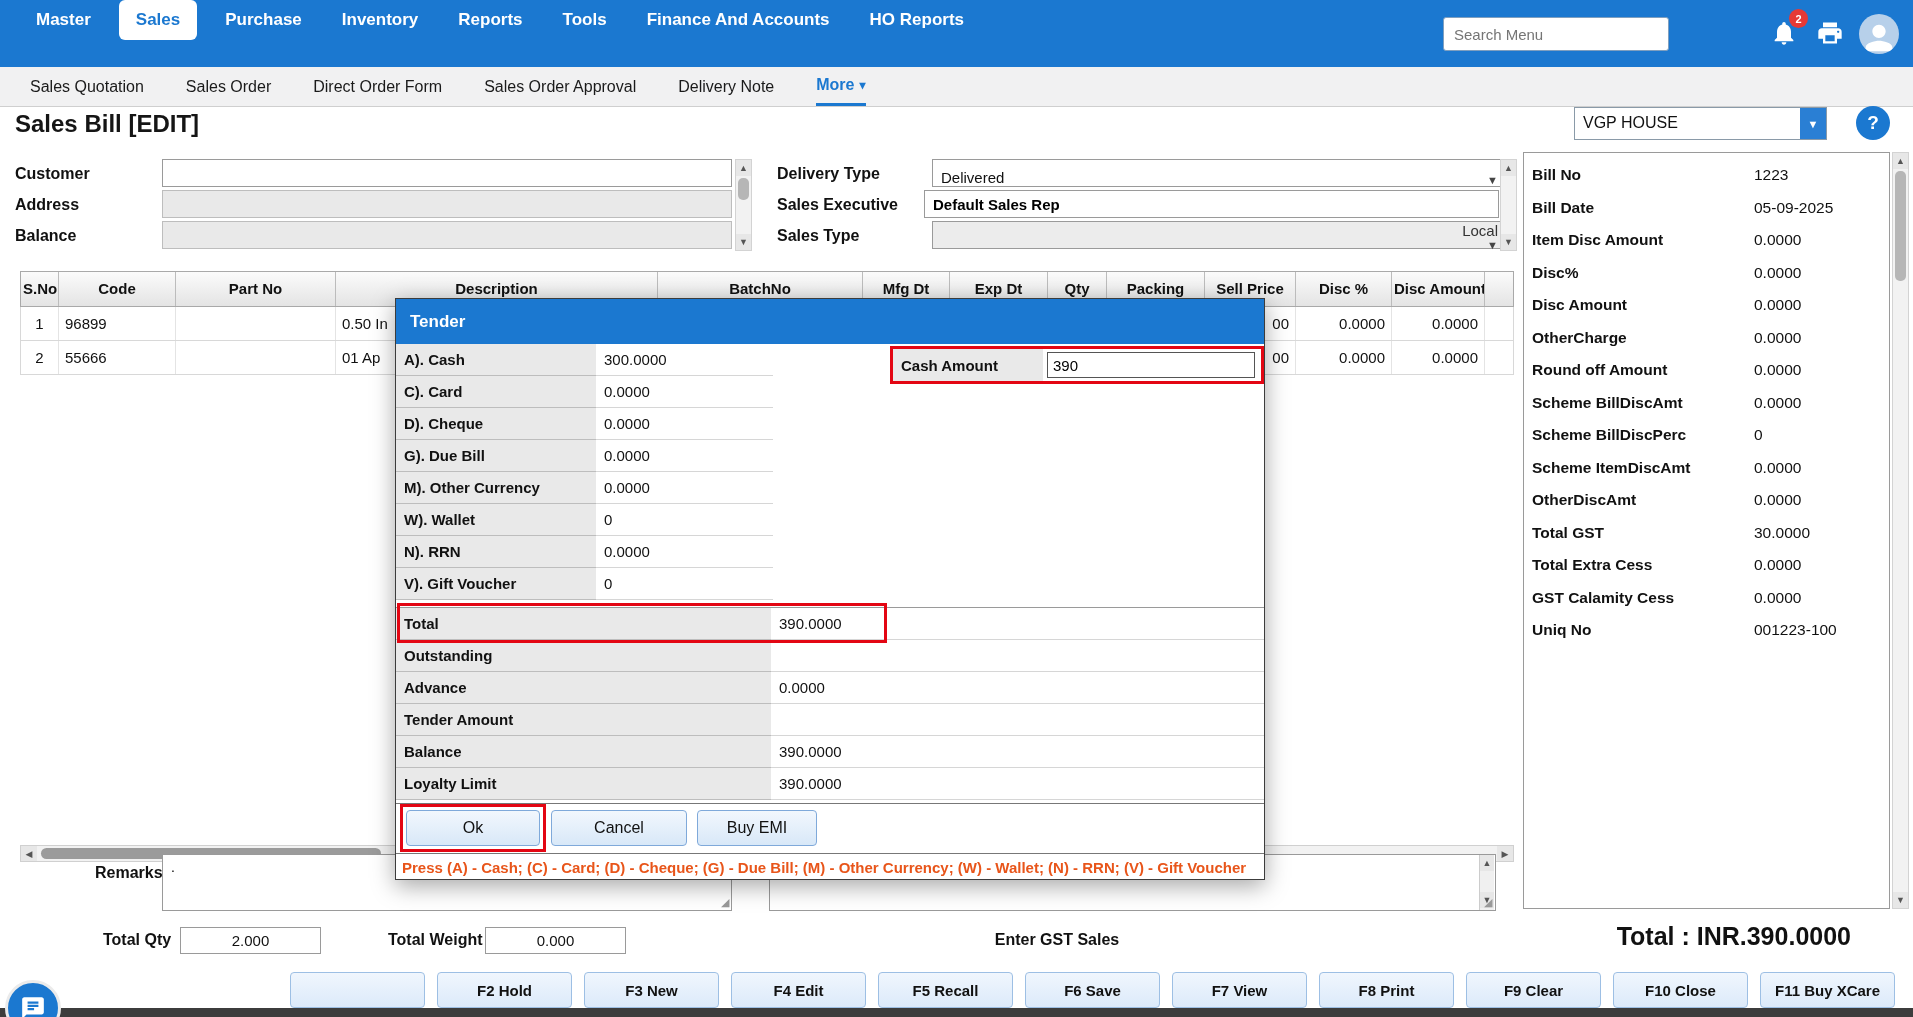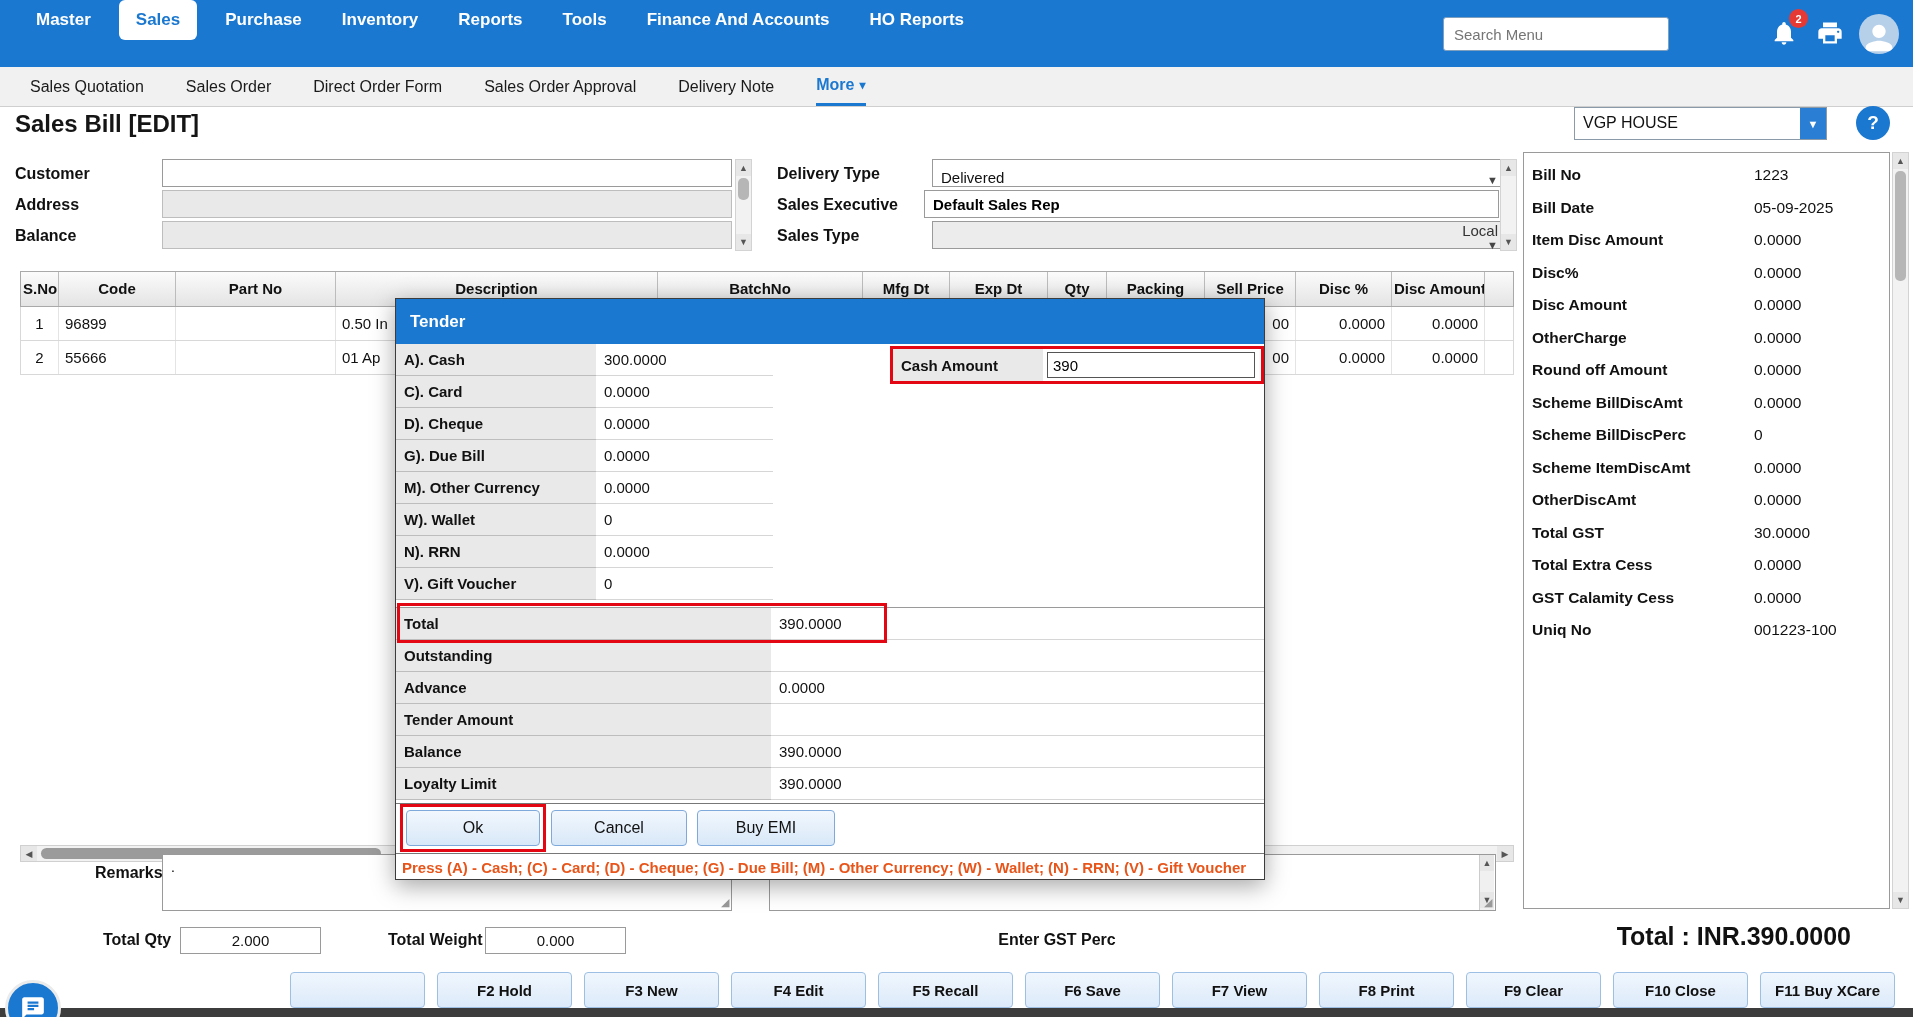--- a/index.html
+++ b/index.html
@@ -315,21 +315,21 @@
   <div class="varrow">▲</div>
   <div style="height:21px;"></div>
   <div class="varrow">▼</div>
 </div>
 <span class="grip" style="left:1484px;top:896px;">◢</span>
 
 <div class="tot-label" style="left:103px;">Total Qty</div>
 <div class="tot-box" style="left:180px;">2.000</div>
 <div class="tot-label" style="left:388px;">Total Weight</div>
 <div class="tot-box" style="left:485px;">0.000</div>
-<div class="gst-hint">Enter GST Perc</div>
+<div class="gst-hint">Enter GST Sales</div>
 <div class="grand">Total : INR.390.0000</div>
 
 <div class="fkeys">
   <div class="fkey"></div>
   <div class="fkey">F2 Hold</div>
   <div class="fkey">F3 New</div>
   <div class="fkey">F4 Edit</div>
   <div class="fkey">F5 Recall</div>
   <div class="fkey">F6 Save</div>
   <div class="fkey">F7 View</div>
@@ -416,18 +416,18 @@
         <div class="sk">Loyalty Limit</div>
         <div class="sv">390.0000</div>
       </div>
   </div>
 
   <div class="redbox" style="left:1px;top:304px;width:490px;height:40px;"></div>
 
   <div class="mline" style="top:504px;"></div>
   <div class="mbtn" style="left:10px;width:134px;">Ok</div>
   <div class="mbtn" style="left:155px;width:136px;">Cancel</div>
-  <div class="mbtn" style="left:301px;width:138px;">Buy EMI</div>
+  <div class="mbtn" style="left:301px;width:120px;">Buy EMI</div>
   <div class="redbox" style="left:4px;top:505px;width:146px;height:48px;"></div>
 
   <div class="mline" style="top:554px;"></div>
   <div class="mhint">Press (A) - Cash; (C) - Card; (D) - Cheque; (G) - Due Bill; (M) - Other Currency; (W) - Wallet; (N) - RRN; (V) - Gift Voucher</div>
 </div>
 
 </body></html>

